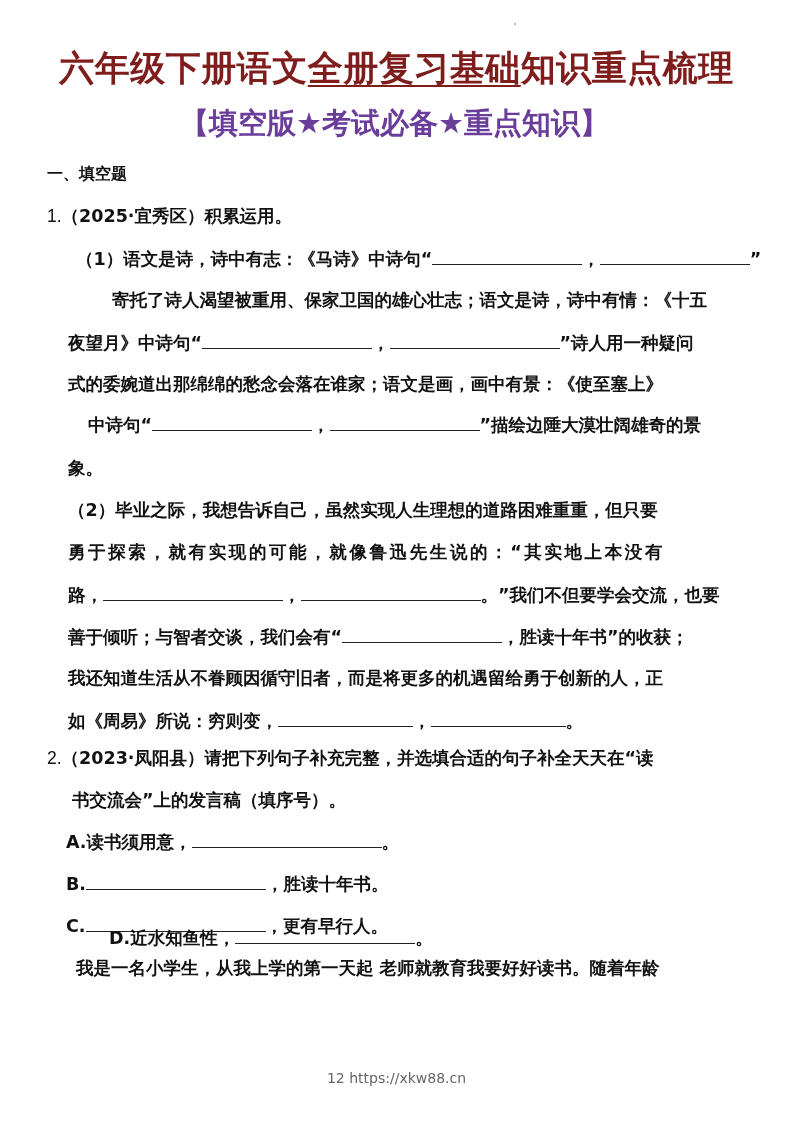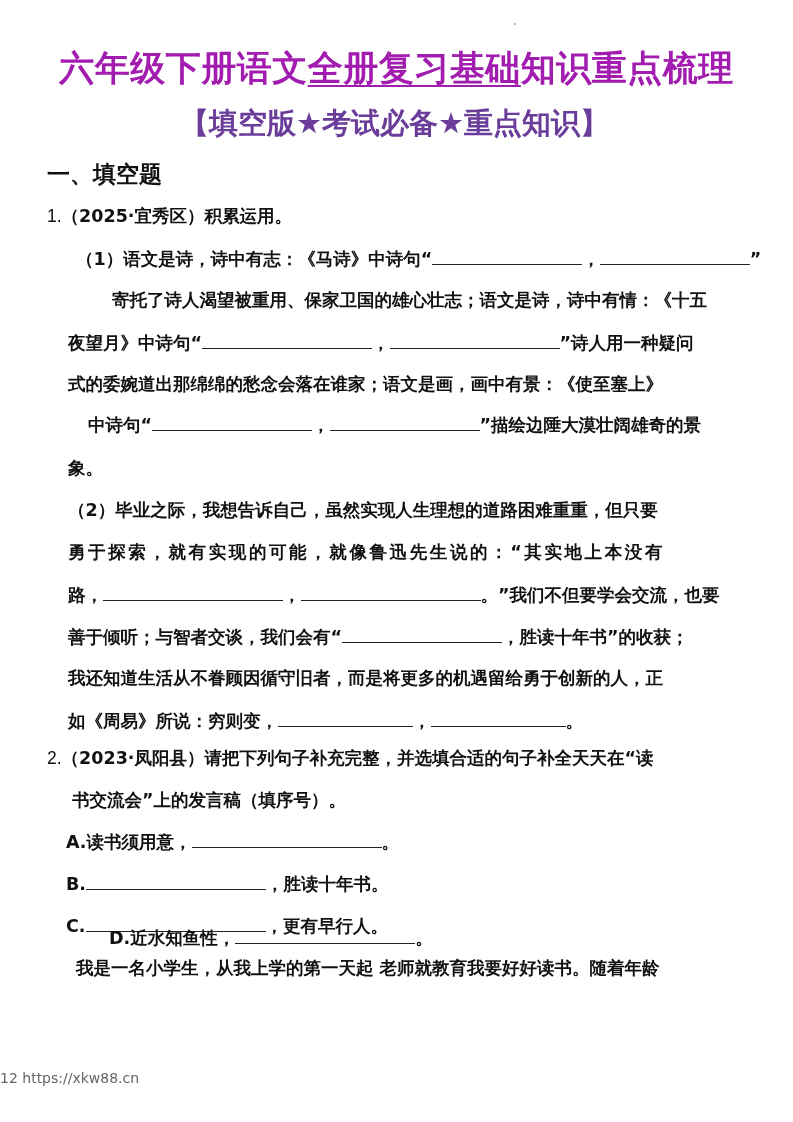--- a/index.html
+++ b/index.html
@@ -1,39 +1,39 @@
 <!DOCTYPE html>
 <html><head>
 <meta charset="utf-8">
 <style>
   html, body { margin:0; padding:0; background:#ffffff; }
   body { width:793px; height:1122px; position:relative; overflow:hidden;
          font-family:"DejaVu Sans","Liberation Sans",sans-serif; color:#111; }
   .dot { position:absolute; left:514px; top:23px; width:2px; height:2px; background:#bbb; }
   .title { position:absolute; left:0; width:793px; top:46px; text-align:center;
-           font-size:35px; font-weight:bold; letter-spacing:0.5px; color:#a21caf; line-height:44px; }
+           font-size:35px; font-weight:bold; letter-spacing:0.5px; color:#7f1d1d; line-height:44px; }
   .title .u { text-decoration:underline; text-decoration-thickness:2px; text-underline-offset:5px; }
   .subtitle { position:absolute; left:0; width:789px; top:104px; text-align:center;
               font-size:29px; color:#6a3d9a; line-height:38px; font-weight:bold; }
   .line { position:absolute; font-size:17.5px; font-weight:bold; line-height:24px; white-space:nowrap; color:#111; }
   .blank { display:inline-block; border-bottom:1px solid #222; height:18px; vertical-align:baseline; }
   .num { font-weight:normal; font-family:"Liberation Sans",sans-serif; }
-  .footer { position:absolute; left:0; width:793px; top:1070px; text-align:left;
+  .footer { position:absolute; left:0; width:793px; top:1070px; text-align:center;
             font-size:14px; color:#666; font-family:"DejaVu Sans",sans-serif; }
 </style>
 </head>
 <body>
 
 <div class="dot"></div>
 
 <div class="title"><span>六年级下册语文</span><span class="u">全册复习基础</span><span>知识重点梳理</span></div>
 
 <div class="subtitle">【填空版★考试必备★重点知识】</div>
 
-<div class="line" style="left:47px;top:162px;font-size:23px;">一、填空题</div>
+<div class="line" style="left:47px;top:162px;font-size:16px;">一、填空题</div>
 
 <div class="line" style="left:47px;top:204px;"><span class="num">1.</span><span>（2025·宜秀区）积累运用。</span></div>
 
 <div class="line" style="left:76px;top:246px;"><span>（1）语文是诗，诗中有志：《马诗》中诗句“</span><span class="blank" style="width:150px"></span><span>，</span><span class="blank" style="width:150px"></span><span>”</span></div>
 
 <div class="line" style="left:68px;top:288px;margin-left:44px;">寄托了诗人渴望被重用、保家卫国的雄心壮志；语文是诗，诗中有情：《十五</div>
 
 <div class="line" style="left:68px;top:330px;"><span>夜望月》中诗句“</span><span class="blank" style="width:170px"></span><span>，</span><span class="blank" style="width:170px"></span><span>”诗人用一种疑问</span></div>
 
 <div class="line" style="left:68px;top:372px;">式的委婉道出那绵绵的愁念会落在谁家；语文是画，画中有景：《使至塞上》</div>

